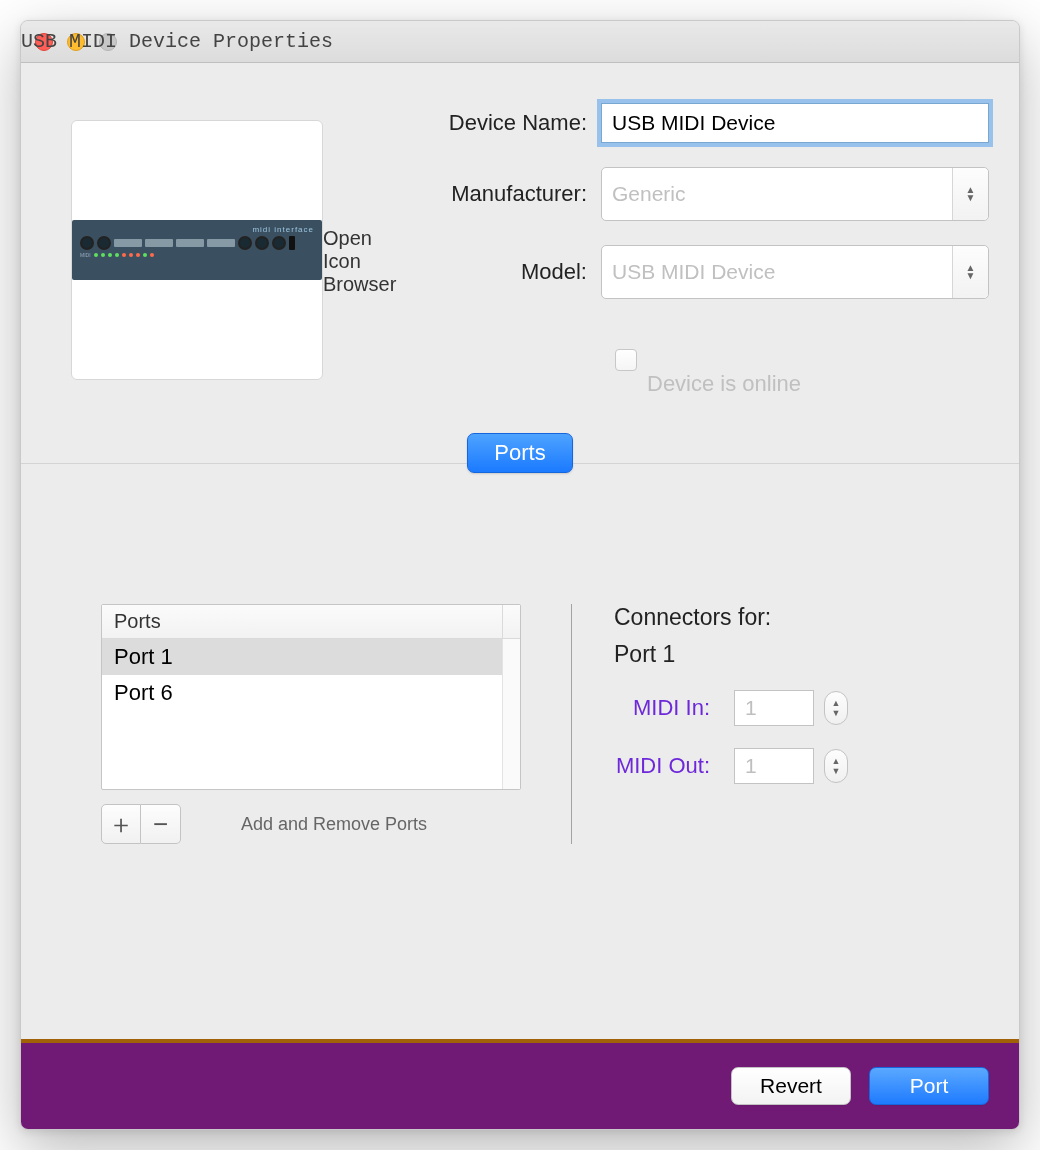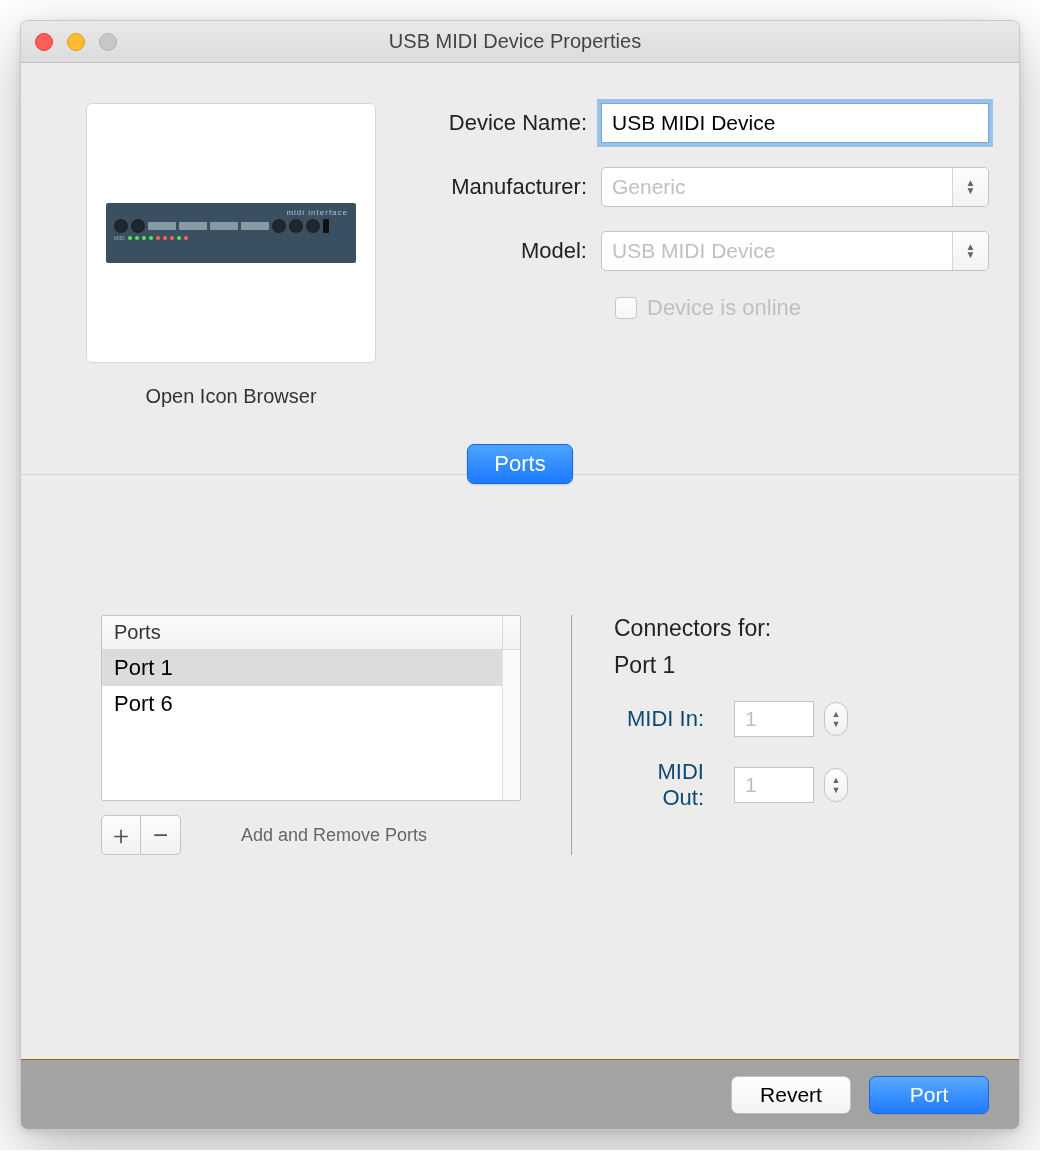--- a/index.html
+++ b/index.html
@@ -35,36 +35,36 @@
       gap: 14px;
       margin-left: 14px;
     }
     .tl { width: 18px; height: 18px; border-radius: 50%; }
     .tl-close { background: #ff5f57; border: 0.5px solid #e24238; }
     .tl-min   { background: #febc2e; border: 0.5px solid #e09e19; }
     .tl-zoom  { background: #c7c7c7; border: 0.5px solid #b3b3b3; }
     .title {
       position: absolute;
       left: 0; right: 10px;
-      text-align: center;
       font-size: 20px;
       color: #444;
       pointer-events: none;
+      font-family: Liberation Mono, monospace;
     }
 
     .upper {
       background: #ececec;
       padding: 40px 30px 0 50px;
       display: flex;
       position: relative;
     }
     .icon-col {
       width: 320px;
       display: flex;
-      flex-direction: column;
+      flex-direction: row;
       align-items: center;
     }
     .icon-browser {
       width: 290px;
       height: 260px;
       background: #fff;
       border: 1px solid #d7d7d7;
       border-radius: 6px;
       display: flex;
       align-items: center;
@@ -127,21 +127,21 @@
       background: #fff;
     }
     .text-input.focused {
       border: 1px solid #7aa6d2;
       box-shadow: 0 0 0 4px #98c2ec;
     }
     .combo {
       flex: 1;
       display: flex;
       align-items: stretch;
-      height: 40px;
+      height: 54px;
       background: #fff;
       border: 1px solid #c3c3c3;
       border-radius: 5px;
     }
     .combo .combo-text {
       flex: 1;
       padding: 4px 10px;
       font-size: 21px;
       color: #c0c0c0;
       display: flex;
@@ -168,21 +168,21 @@
       margin-left: 194px;
       gap: 10px;
     }
     .check {
       width: 22px; height: 22px;
       background: linear-gradient(#fff,#f5f5f5);
       border: 1px solid #c7c7c7;
       border-radius: 4px;
       cursor: pointer;
     }
-    .check-label { font-size: 22px; color: #c0c0c0; }
+    .check-label { font-size: 22px; color: #c0c0c0; margin-top: 48px; }
 
     .tab-holder {
       height: 46px;
       display: flex;
       justify-content: center;
       align-items: flex-end;
       position: relative;
       z-index: 2;
       margin-top: 20px;
     }
@@ -273,21 +273,21 @@
       padding-left: 42px;
       flex: 1;
     }
     .connectors-title { font-size: 23px; color: #222; }
     .connectors-sub { font-size: 23px; color: #222; margin-top: 10px; }
     .conn-row {
       display: flex;
       align-items: center;
       margin-top: 22px;
     }
-    .conn-label { width: 120px; text-align: right; font-size: 22px; color: #0c4a6e; padding-right: 30px; }
+    .conn-label { width: 120px; text-align: right; font-size: 22px; color: #6d28d9; padding-right: 24px; }
     .stepper {
       display: flex;
       align-items: center;
       gap: 10px;
     }
     .stepper-input {
       width: 80px; height: 36px;
       border: 1px solid #c3c3c3;
       background: #fff;
       font-size: 21px;
@@ -303,23 +303,23 @@
       flex-direction: column;
       align-items: center;
       justify-content: center;
       color: #666;
       font-size: 9px;
       line-height: 10px;
       cursor: pointer;
     }
 
     .footer {
-      height: 70px;
-      border-top: 1px solid #a16207;
-      background: #a3a3a3;
+      height: 90px;
+      border-top: 4px solid #a16207;
+      background: #701a75;
       display: flex;
       justify-content: flex-end;
       align-items: center;
       padding-right: 30px;
       gap: 18px;
     }
     .btn {
       height: 38px;
       min-width: 120px;
       padding: 0 22px;

